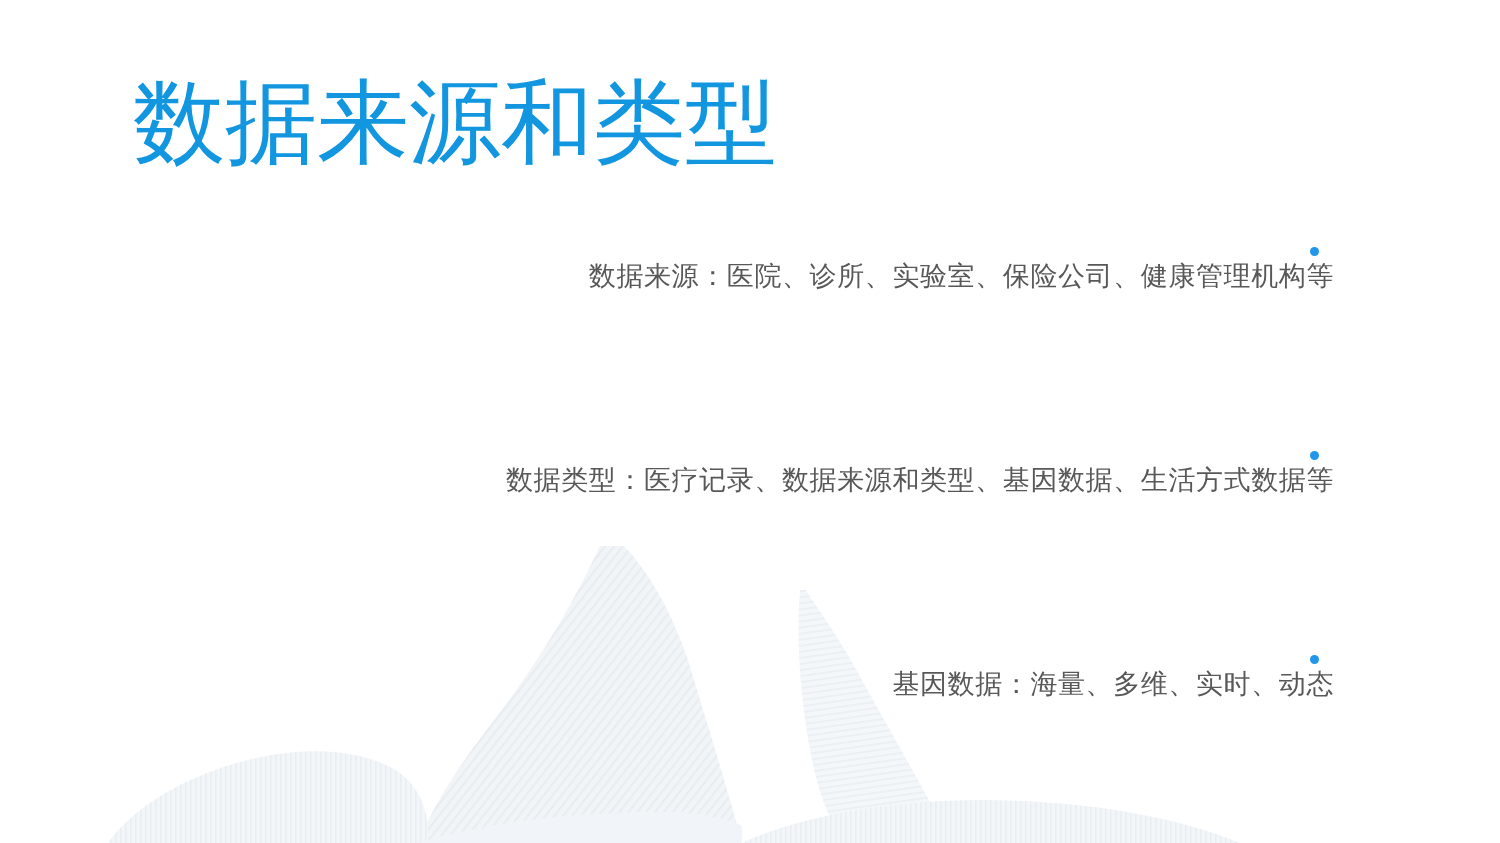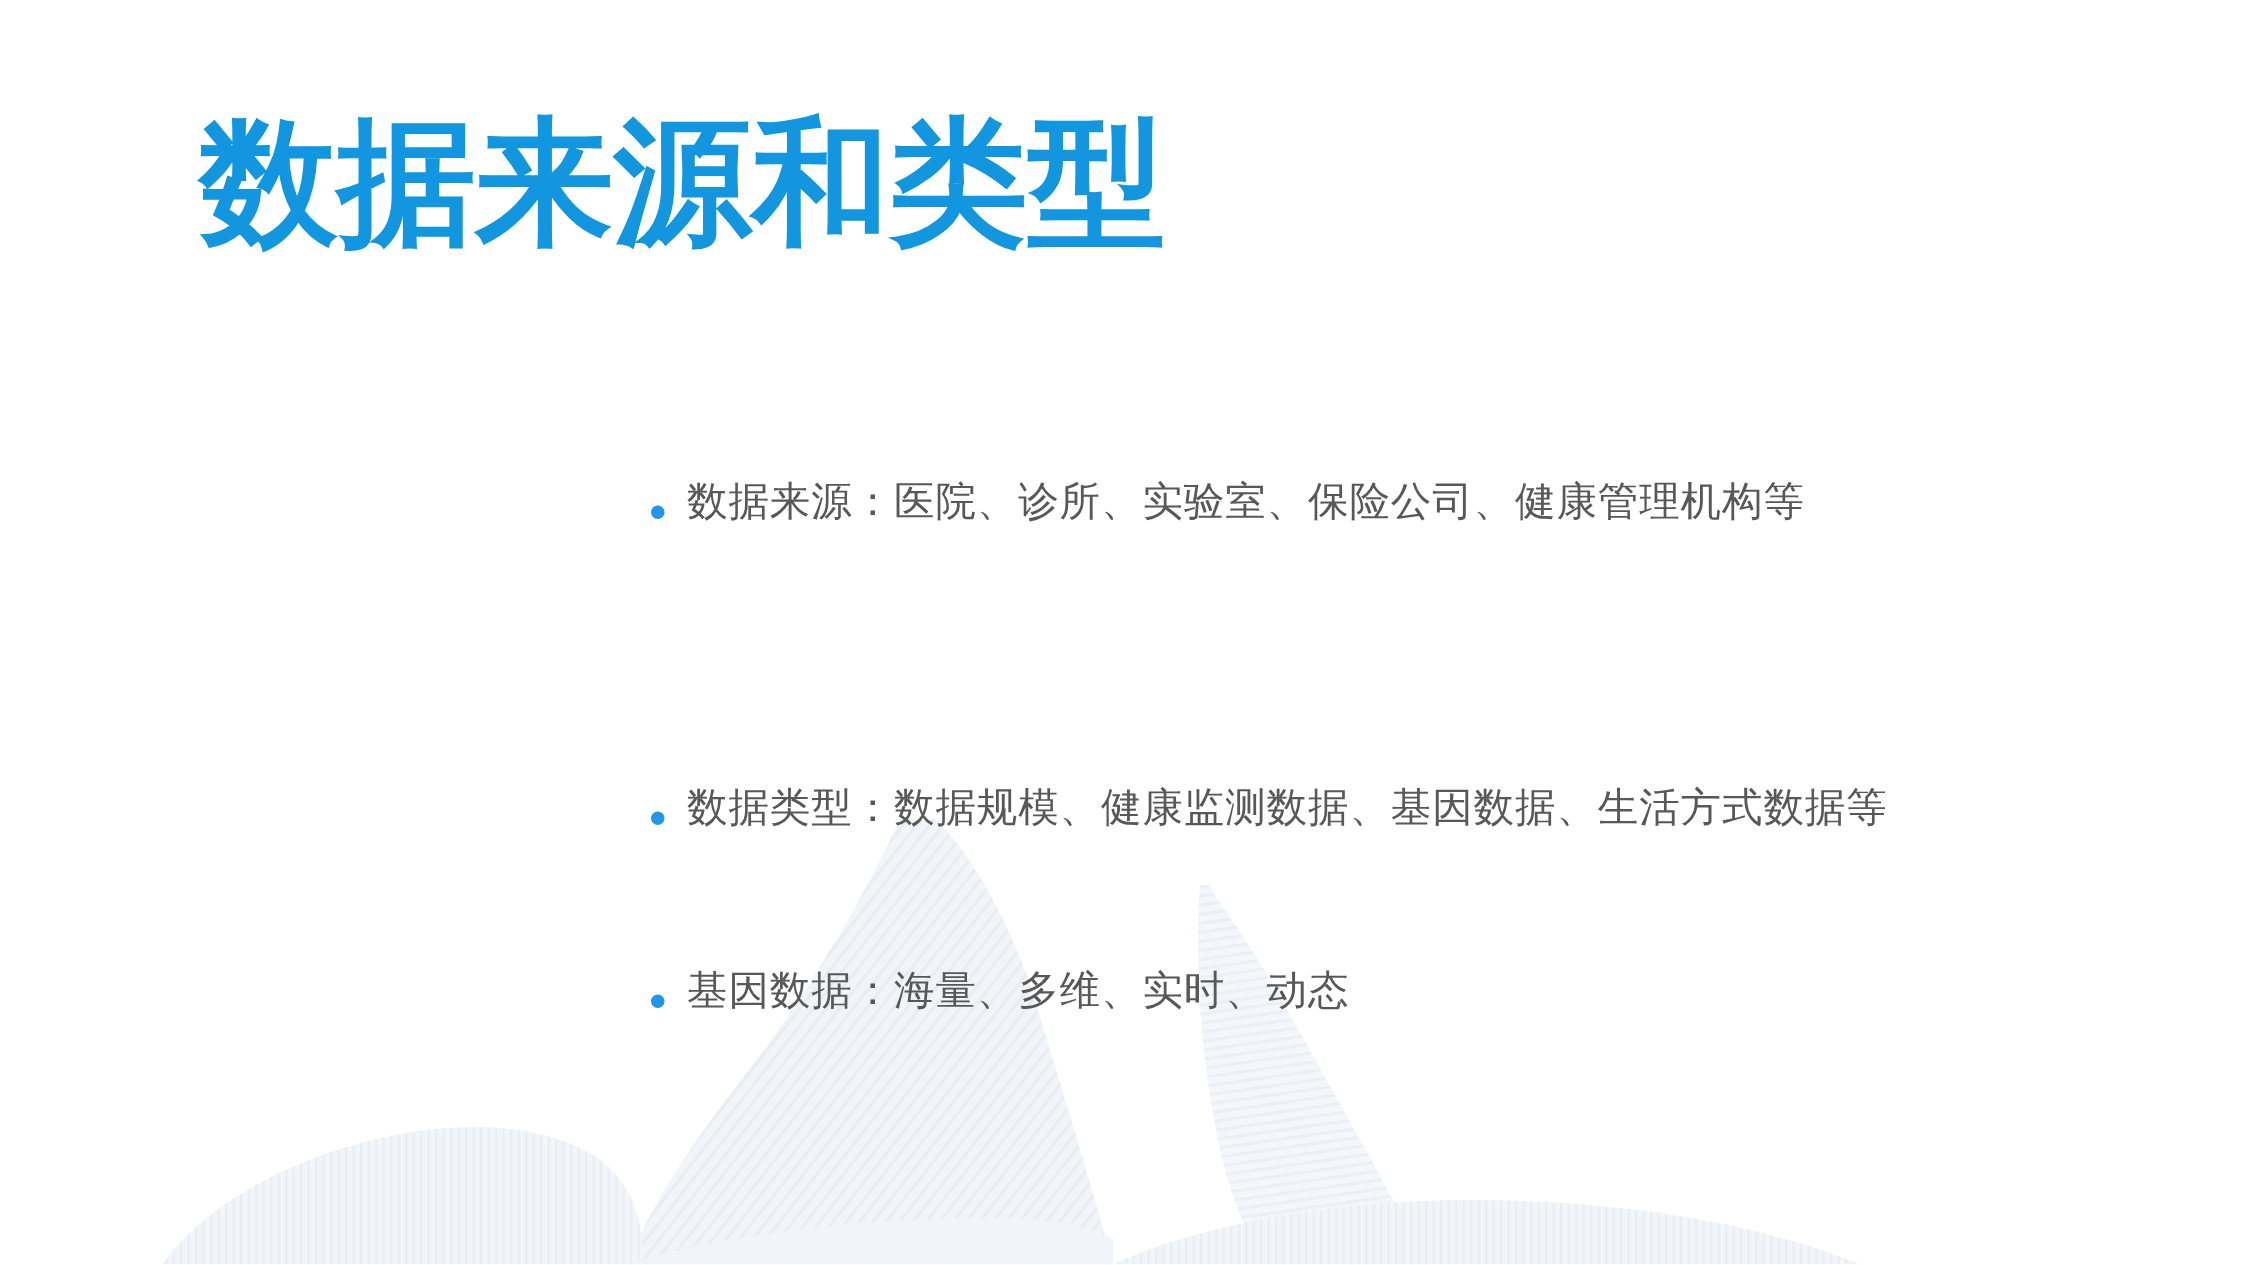--- a/index.html
+++ b/index.html
@@ -35,43 +35,44 @@
   .title-block {
     position: absolute;
     left: 133px;
     top: 74px;
     z-index: 3;
   }
   .slide-title {
     margin: 0;
     font-size: 92px;
     line-height: 1.06;
-    font-weight: 700;
+    font-weight: 400;
     letter-spacing: 0px;
     color: #1296e0;
     white-space: nowrap;
     font-family: "Liberation Sans", "DejaVu Sans", sans-serif;
   }
 
   
   .bullet-list {
     position: absolute;
     left: 434px;
     top: 232px;
     width: 900px;
     z-index: 3;
     list-style: none;
     margin: 0;
     padding: 0;
   }
   .bullet-row {
     position: relative;
     display: flex;
-    align-items: center;
+    align-items: flex-end;
     height: 204px;
+    flex-direction: column;
   }
   .bullet-row:last-child {
     height: auto;
   }
   .bullet-dot {
     flex: 0 0 auto;
     width: 9px;
     height: 9px;
     border-radius: 50%;
     background: #2196ea;
@@ -139,21 +140,21 @@
     <h1 class="slide-title">数据来源和类型</h1>
   </div>
 
   <ul class="bullet-list">
     <li class="bullet-row">
       <span class="bullet-dot"></span>
       <span class="bullet-text">数据来源：医院、诊所、实验室、保险公司、健康管理机构等</span>
     </li>
     <li class="bullet-row">
       <span class="bullet-dot"></span>
-      <span class="bullet-text">数据类型：数据规模、健康监测数据、基因数据、生活方式数据等</span>
+      <span class="bullet-text">数据类型：医疗记录、数据来源和类型、基因数据、生活方式数据等</span>
     </li>
     <li class="bullet-row">
       <span class="bullet-dot"></span>
       <span class="bullet-text">基因数据：海量、多维、实时、动态</span>
     </li>
   </ul>
 
 </div>
 
 </body></html>

